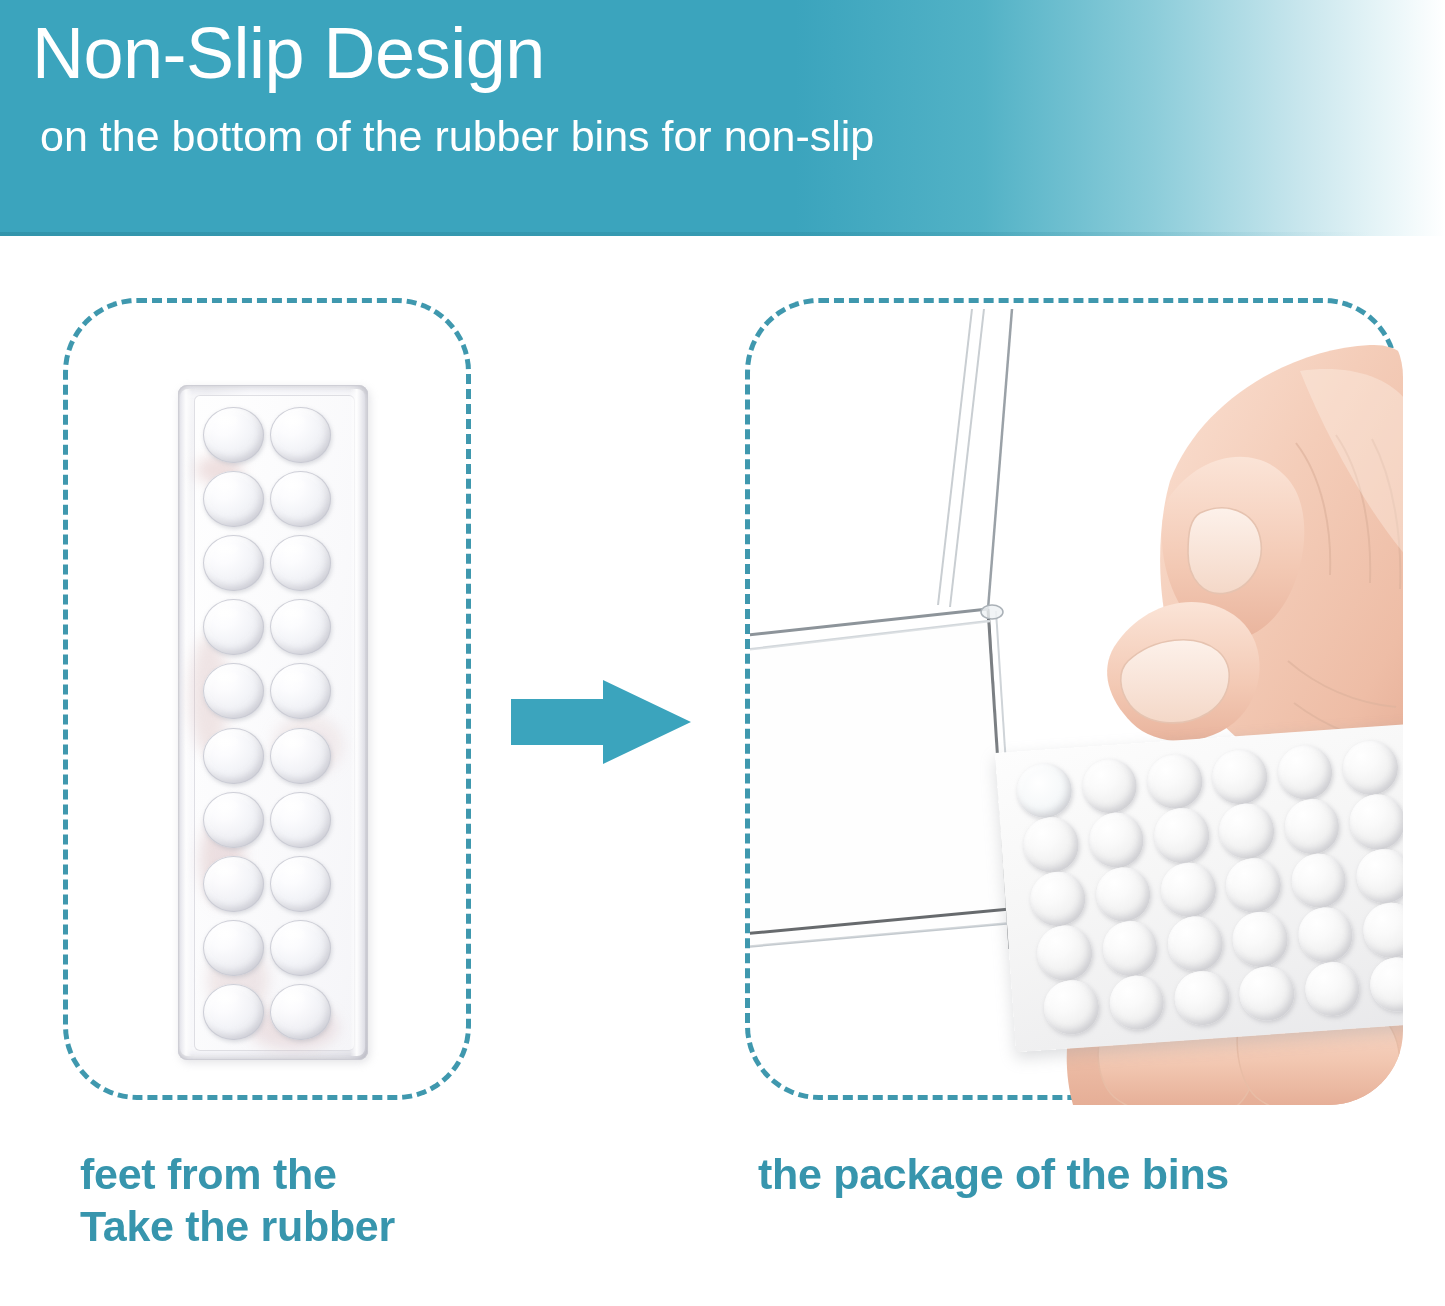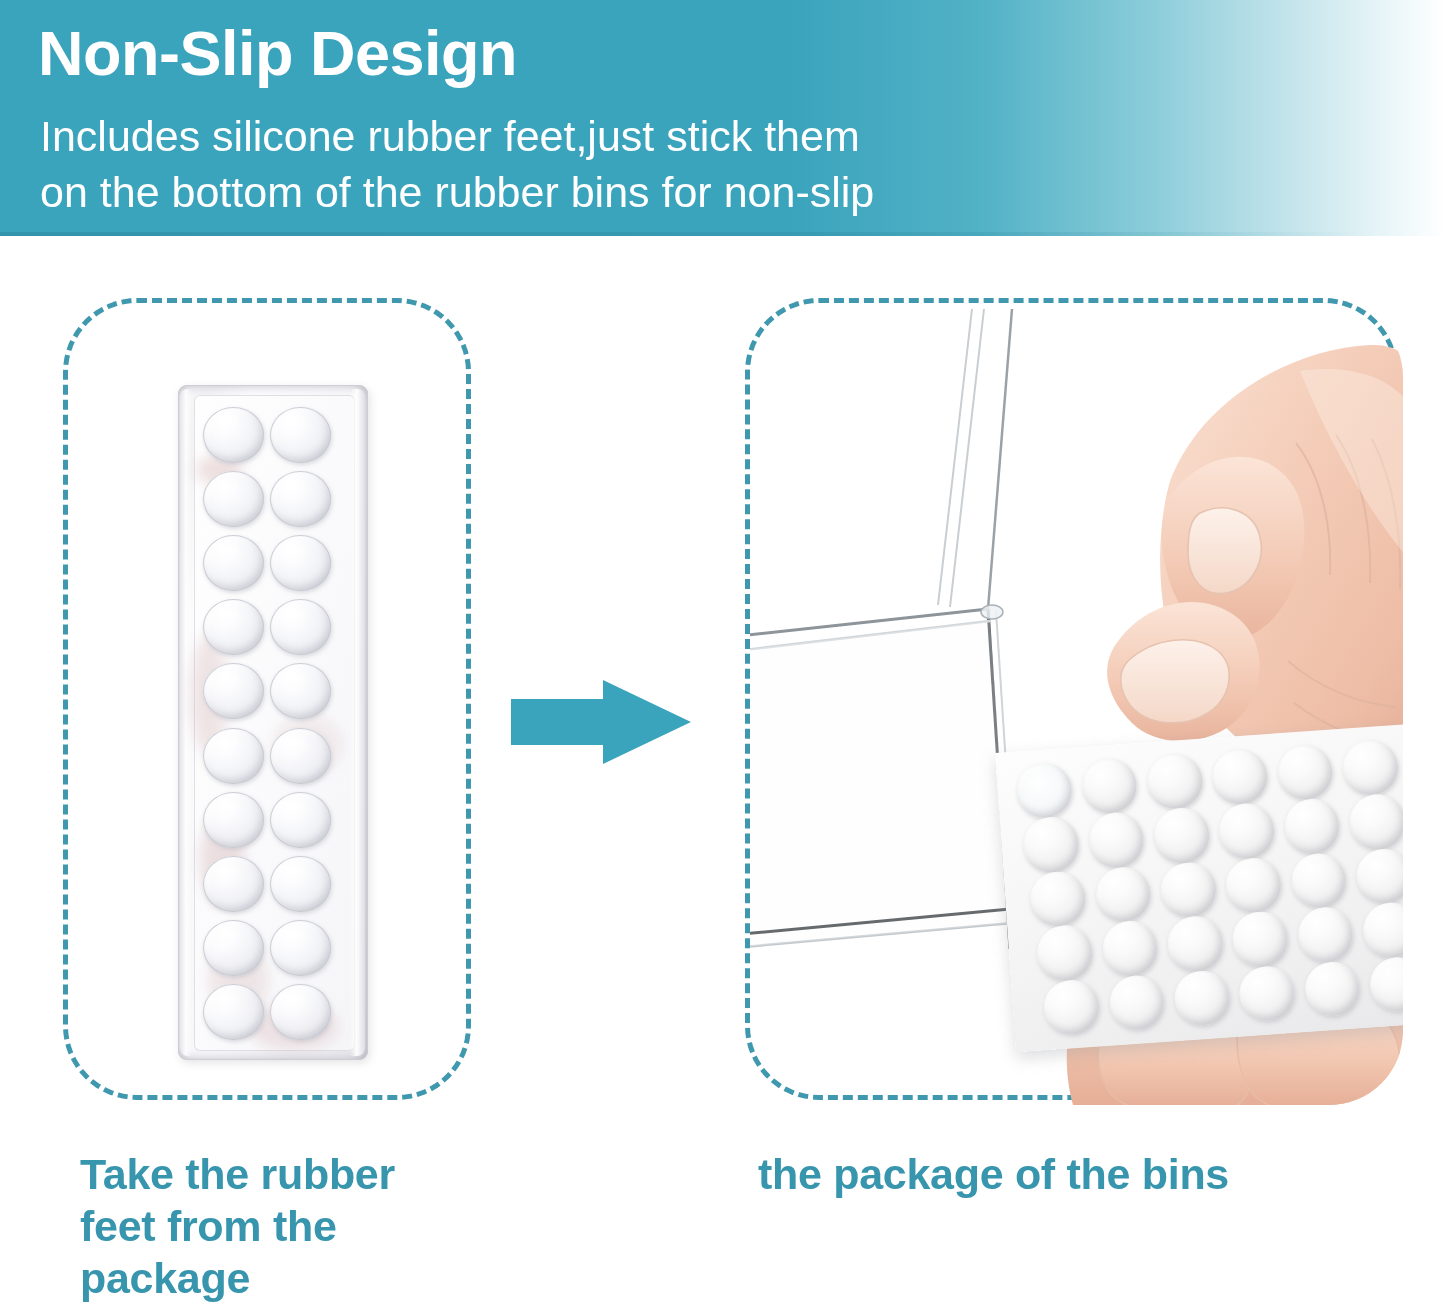--- a/index.html
+++ b/index.html
@@ -35,24 +35,24 @@
   }
   #header-banner::after {
     content: "";
     position: absolute;
     left: 0; right: 0; bottom: 0;
     height: 4px;
     background: linear-gradient(to right, rgba(40,130,150,.45) 0%, rgba(40,130,150,.25) 60%, rgba(255,255,255,0) 95%);
   }
   #banner-title {
     position: absolute;
-    left: 38px;
+    left: 32px;
     top: 10px;
-    font-size: 63px;
-    font-weight: bold;
+    font-size: 72px;
+    font-weight: normal;
     color: #ffffff;
     letter-spacing: -0.5px;
     line-height: 86px;
     white-space: nowrap;
   }
   #banner-sub {
     position: absolute;
     left: 40px;
     top: 108px;
     font-size: 43px;
@@ -270,21 +270,20 @@
   #caption-left  { left: 80px;  top: 1148px; width: 430px; }
   #caption-right { left: 758px; top: 1148px; width: 640px; }
   .caption-line { display: block; white-space: nowrap; }
 </style>
 </head>
 <body>
 
 <div id="header-banner">
   <div id="banner-title">Non-Slip Design</div>
   <div id="banner-sub">
-    <span class="banner-sub-line">Includes silicone rubber feet,just stick them</span>
     <span class="banner-sub-line">on the bottom of the rubber bins for non-slip</span>
   </div>
 </div>
 
 <div class="panel" id="panel-left">
   <div id="strip-wrap">
     <div id="strip-tray">
       <div id="strip-well"></div>
       <div id="strip-edge-lo"></div>
       <div id="strip-edge-hi"></div>
@@ -466,20 +465,19 @@
           <div class="dome-white" style="width: 54.4px; height: 54.4px; left: 227.467px; top: 231.6px;"></div>
           <div class="dome-white" style="width: 54.4px; height: 54.4px; left: 292.8px; top: 231.6px;"></div>
           <div class="dome-white" style="width: 54.4px; height: 54.4px; left: 358.133px; top: 231.6px;"></div>
         </div>
     </div>
 
   </div>
 </div>
 
 <div class="caption" id="caption-left">
+  <span class="caption-line">feet from the</span>
   <span class="caption-line">Take the rubber</span>
-  <span class="caption-line">feet from the</span>
-  <span class="caption-line">package</span>
 </div>
 
 <div class="caption" id="caption-right">
   <span class="caption-line">the package of the bins</span>
 </div>
 
 </body></html>

